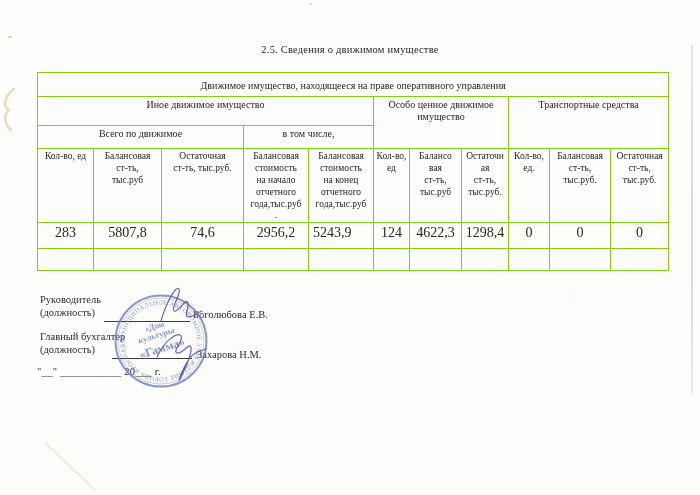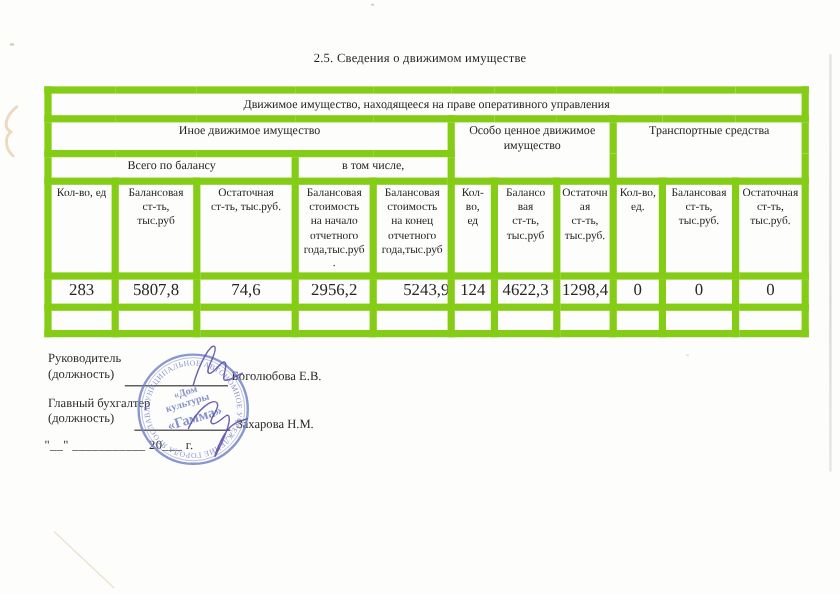--- a/index.html
+++ b/index.html
@@ -3,27 +3,27 @@
 <meta charset="utf-8">
 <style>
   html,body{margin:0;padding:0;}
   body{width:700px;height:495px;overflow:hidden;background:#fdfdfb;}
   .page{position:relative;width:700px;height:495px;background:#fdfdfb;
         font-family:"Liberation Serif",serif;color:#262626;}
   .doc-title{position:absolute;left:0;top:44;width:700px;top:44px;text-align:center;
              font-size:10.5px;letter-spacing:.2px;color:#1f1f1f;}
   table.asset-table{position:absolute;left:37px;top:72px;border-collapse:collapse;
              table-layout:fixed;width:631px;border:1.5px solid #3e3e3e;}
-  .asset-table th,.asset-table td{border:6px solid #84cc16;margin:0;overflow:hidden;
+  .asset-table th,.asset-table td{border:1px solid #84cc16;margin:0;overflow:hidden;
              font-weight:normal;color:#262626;}
   .asset-table th{font-size:10px;vertical-align:top;padding:2px 1px 0 1px;text-align:center;
              white-space:pre-line;line-height:1.2;}
   .asset-table th.colhead{font-size:9.5px;line-height:1.25;margin-top:44px;}
   .asset-table td{font-size:14px;vertical-align:top;padding-top:2px;text-align:center;}
-  .asset-table td.al{text-align:left;padding-left:22px;}
+  .asset-table td.al{text-align:left;padding-left:4px;}
   .sig{position:absolute;font-size:10.5px;color:#2b2b2b;line-height:1.2;}
   .sigline{position:absolute;border-top:1px solid #3a3a3a;height:0;}
   .edge-line{position:absolute;left:691px;top:45px;width:2px;height:348px;
              background:linear-gradient(180deg,#d6d6d2,#c6c6c2 60%,#dadad6);opacity:.65;}
   .speck{position:absolute;border-radius:50%;}
   .artifact-svg{position:absolute;filter:blur(.4px);}
   .stamp-svg{position:absolute;left:100px;top:275px;}
 </style>
 </head>
 <body>
@@ -50,21 +50,21 @@
         <tr style="height:24px">
       <th colspan="11" style="vertical-align:middle;">Движимое имущество, находящееся на праве оперативного управления</th>
     </tr>
     <tr style="height:29px">
       <th colspan="5">Иное движимое имущество</th>
       <th colspan="3" rowspan="2">Особо ценное движимое
 имущество</th>
       <th colspan="3" rowspan="2">Транспортные средства</th>
     </tr>
     <tr style="height:23px">
-      <th colspan="3">Всего по балансу</th>
+      <th colspan="3">Всего по движимое</th>
       <th colspan="2">в том числе,</th>
     </tr>
     <tr style="height:74px">
       <th class="colhead">Кол-во, ед</th>
       <th class="colhead">Балансовая
 ст-ть,
 тыс.руб</th>
       <th class="colhead">Остаточная
 ст-ть, тыс.руб.</th>
       <th class="colhead">Балансовая

